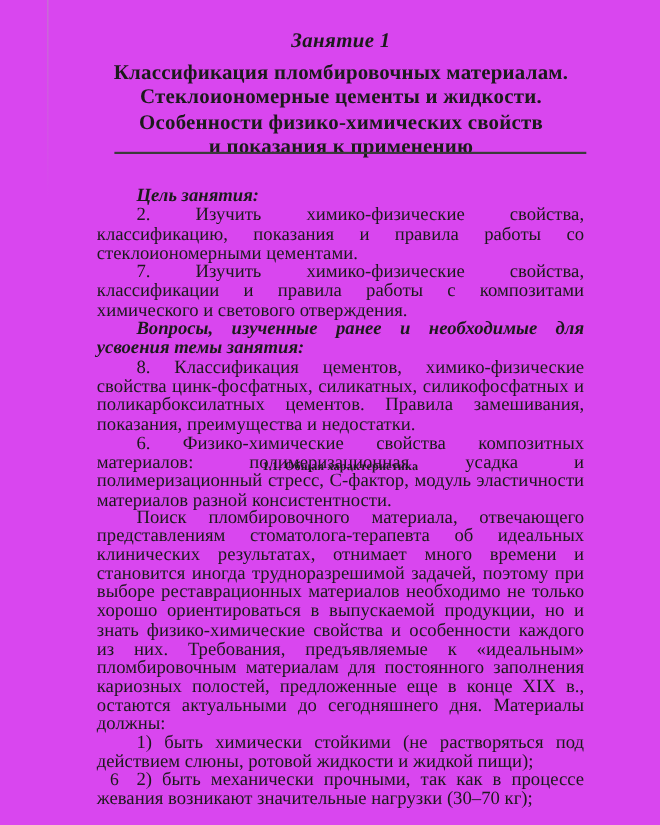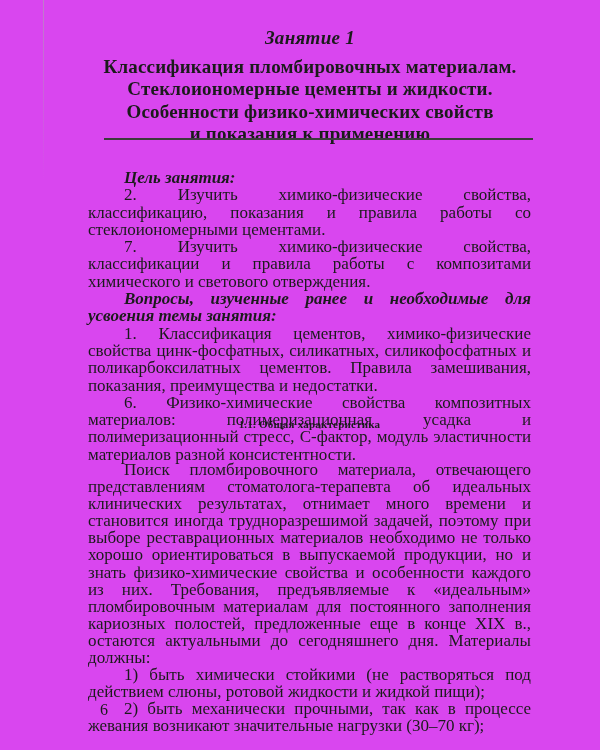--- a/index.html
+++ b/index.html
@@ -115,21 +115,21 @@
     <span>и показания к применению</span>
   </div>
 
   <div class="title-rule"></div>
 
   <div class="textblock upper">
     <p class="lead">Цель занятия:</p>
     <p>2. Изучить химико-физические свойства, классификацию, показания и правила работы со стеклоиономерными цементами.</p>
     <p>7. Изучить химико-физические свойства, классификации и правила работы с композитами химического и светового отверждения.</p>
     <p class="lead">Вопросы, изученные ранее и необходимые для усвоения темы занятия:</p>
-    <p>1. Классификация цементов, химико-физические свойства цинк-фосфатных, силикатных, силикофосфатных и поликарбоксилатных цементов. Правила замешивания, показания, преимущества и недостатки.</p>
+    <p>8. Классификация цементов, химико-физические свойства цинк-фосфатных, силикатных, силикофосфатных и поликарбоксилатных цементов. Правила замешивания, показания, преимущества и недостатки.</p>
     <p>6. Физико-химические свойства композитных материалов: полимеризационная усадка и полимеризационный стресс, С-фактор, модуль эластичности материалов разной консистентности.</p>
   </div>
 
   <div class="section-heading">
     <span>1.1. Общая характеристика</span>
   </div>
 
   <div class="textblock lower">
     <p>Поиск пломбировочного материала, отвечающего представлениям стоматолога-терапевта об идеальных клинических результатах, отнимает много времени и становится иногда трудноразрешимой задачей, поэтому при выборе реставрационных материалов необходимо не только хорошо ориентироваться в выпускаемой продукции, но и знать физико-химические свойства и особенности каждого из них. Требования, предъявляемые к «идеальным» пломбировочным материалам для постоянного заполнения кариозных полостей, предложенные еще в конце XIX в., остаются актуальными до сегодняшнего дня. Материалы должны:</p>
     <p>1) быть химически стойкими (не растворяться под действием слюны, ротовой жидкости и жидкой пищи);</p>

